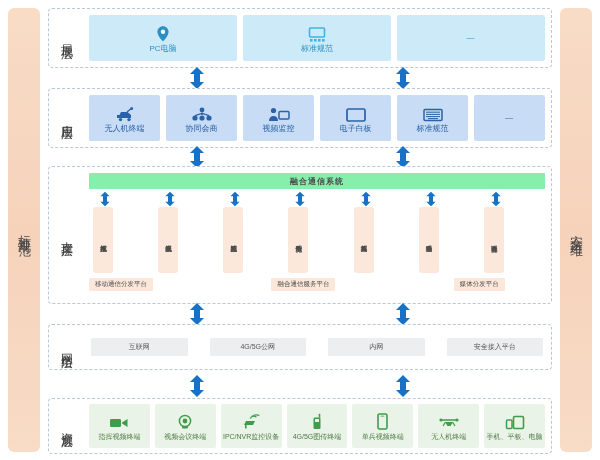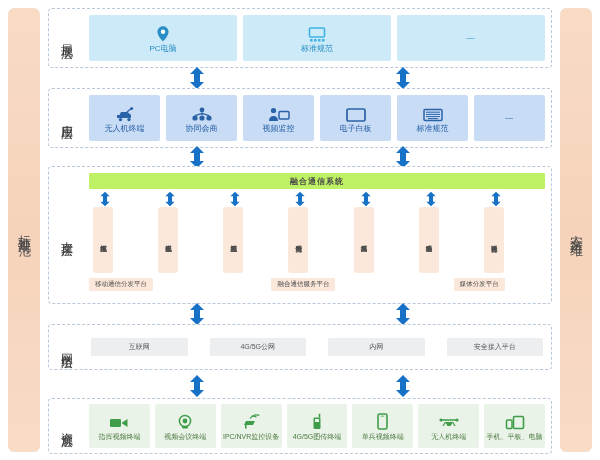--- a/index.html
+++ b/index.html
@@ -115,21 +115,21 @@
   
   #layer-support { top: 166px; height: 138px; }
   .support-inner {
     position: relative;
     width: 100%;
     height: 100%;
     padding: 6px 6px 4px 6px;
   }
   .fusion-bar {
     height: 16px;
-    background: #bef264;
+    background: #86efac;
     border-radius: 1px;
     display: flex;
     align-items: center;
     justify-content: center;
     font-size: 8px;
     color: #4a4a4a;
     font-weight: 600;
     letter-spacing: 1px;
   }
   .sys-row {

